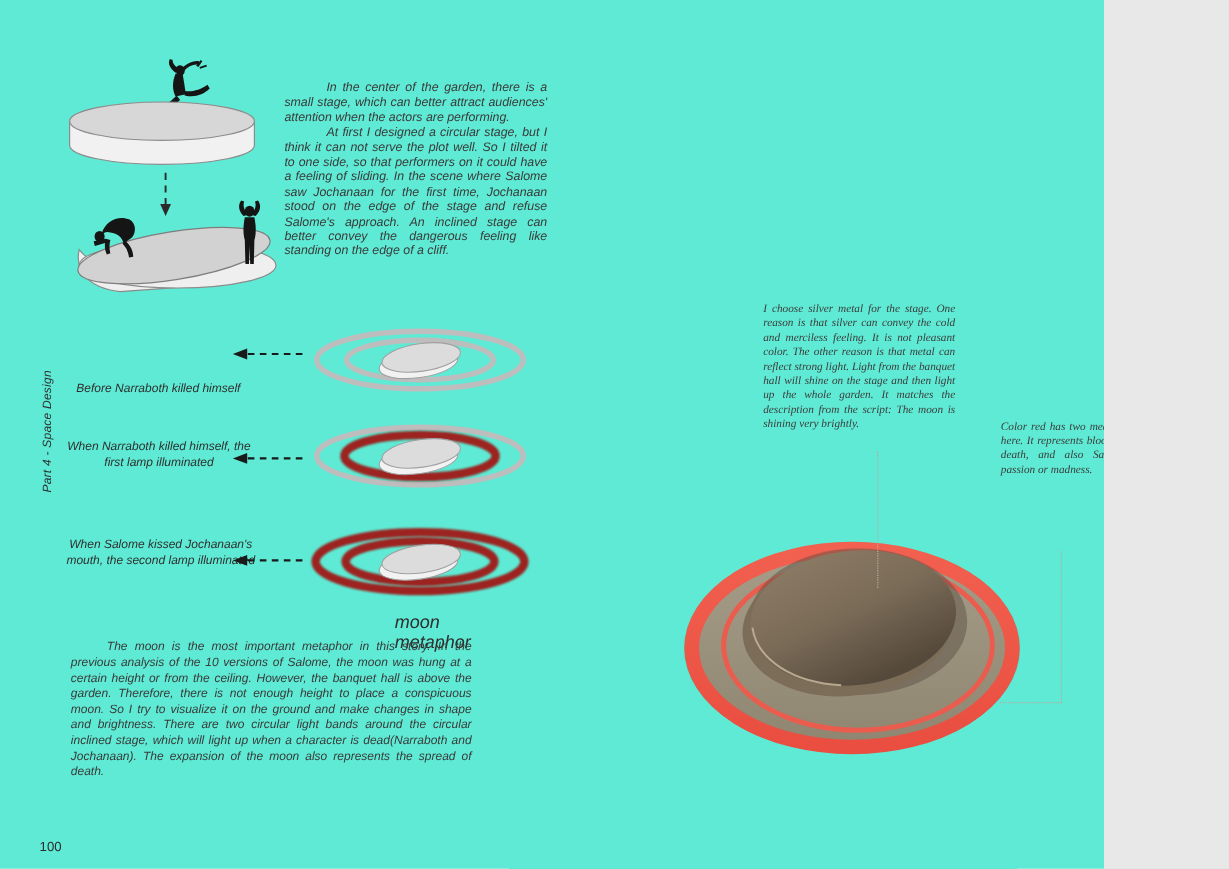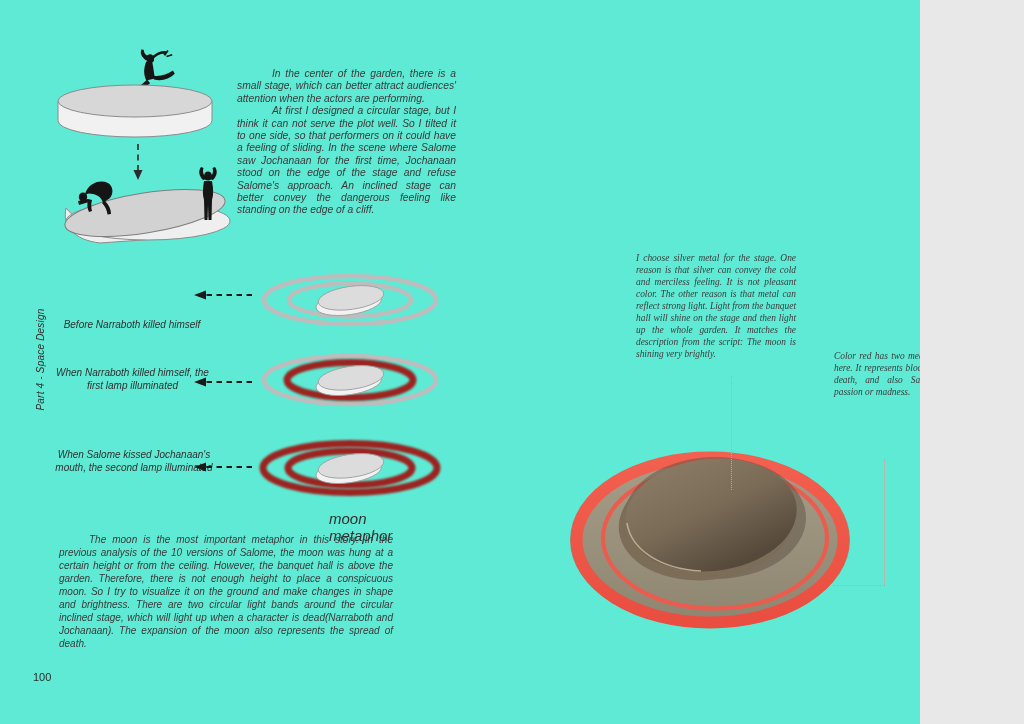--- a/index.html
+++ b/index.html
@@ -35,21 +35,21 @@
   #red-note{left:834px;top:350px;width:110px;font-size:9.4px;line-height:12px;}
   
   .leader{border:0;}
   #leader-silver{left:731px;top:376px;height:114px;width:0;border-left:1px dotted #b3aea6;z-index:3;}
   #leader-red-v{left:884px;top:459px;height:126px;width:0;border-left:1px dotted #b3aea6;z-index:3;}
   #leader-red-h{left:833px;top:585px;width:52px;height:0;border-top:1px dotted #b3aea6;z-index:3;}
   
   #render{left:565px;top:438px;z-index:1;}
   
   .pagenum{font-style:normal;font-size:11px;color:#2d2d2d;}
-  #pn-left{left:33px;top:671px;}
+  #pn-left{left:33px;top:700px;}
   #pn-right{left:966px;top:671px;}
 </style>
 </head>
 <body>
 
 <div class="spread">
 
   <div class="abs" id="side-label">Part 4 - Space Design</div>
 
   <svg class="abs" id="illus" width="190" height="215" viewBox="0 0 190 215">

